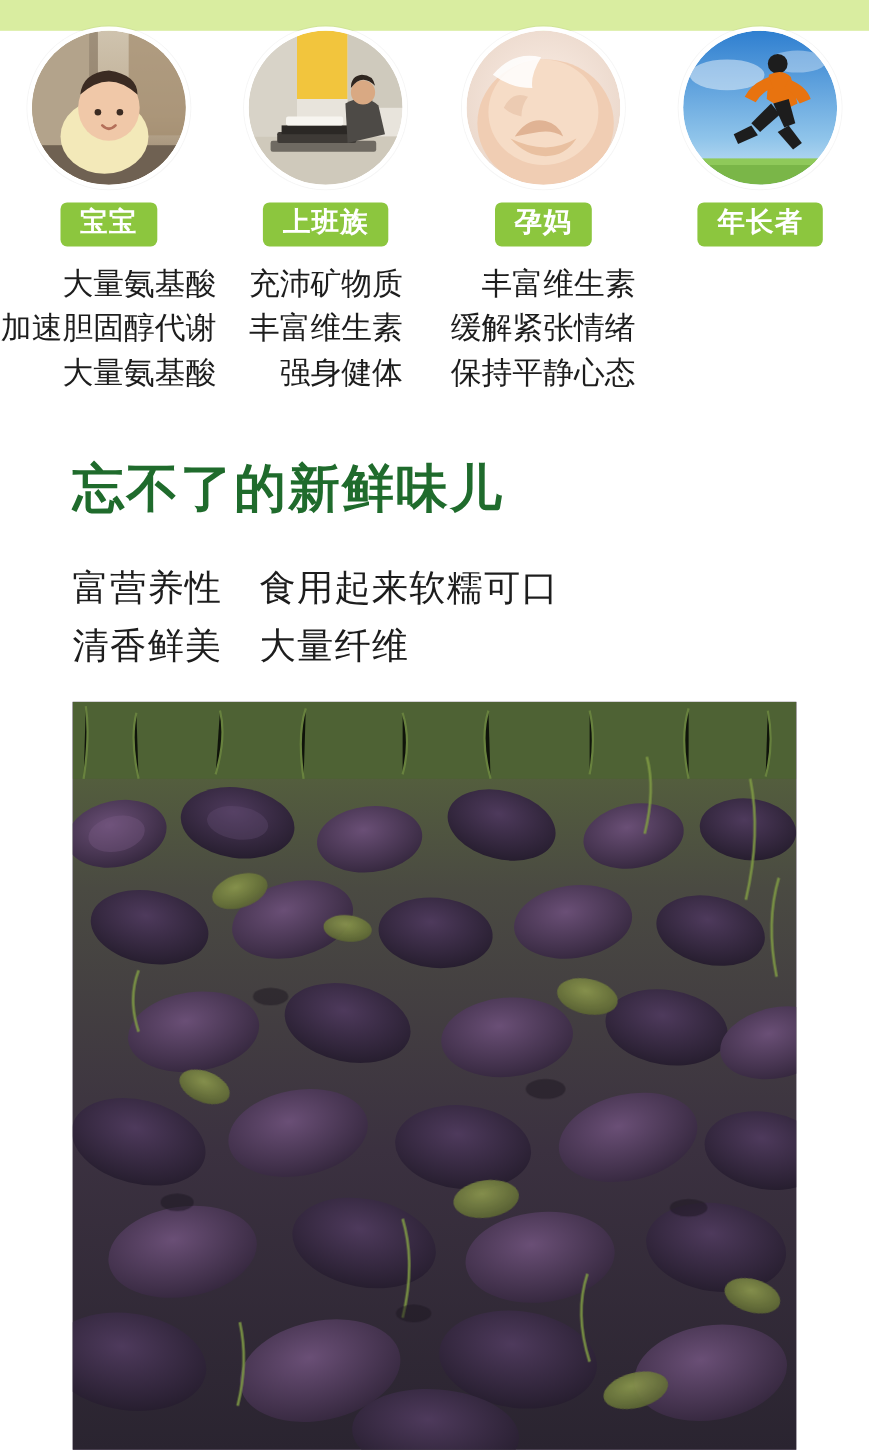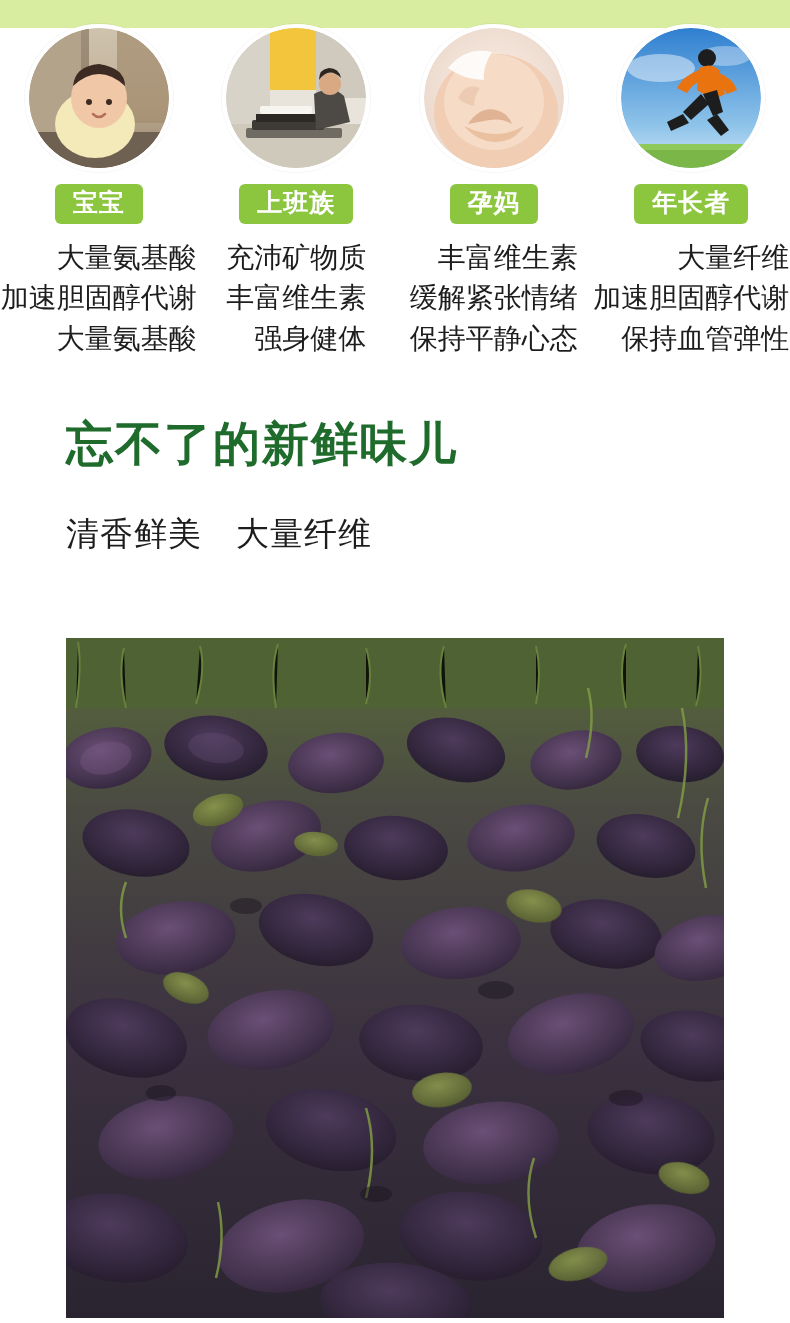--- a/index.html
+++ b/index.html
@@ -252,32 +252,28 @@
               <path d="M78 42 q-16 6 -22 18 l10 5 q6 -10 16 -13 z" fill="#e8730f"></path>
               <path d="M82 66 l14 -4 6 22 -10 4 z"></path>
               <path d="M96 86 l12 16 -8 6 -14 -16 z"></path>
               <path d="M80 66 l-18 18 8 8 18 -16 z"></path>
               <path d="M62 86 l-16 8 4 9 18 -8 z"></path>
             </g>
           </g>
         </svg>
       </div>
       <div class="badge">年长者</div>
-      <div class="benefits">
-        <div>大量纤维</div>
-        <div>加速胆固醇代谢</div>
-        <div>保持血管弹性</div>
-      </div>
     </div>
 
   </div>
 
   <div class="headline">忘不了的新鲜味儿</div>
 
   <div class="subline">
+    <div>富营养性　食用起来软糯可口</div>
     <div>清香鲜美　大量纤维</div>
   </div>
 
   <div class="photo">
     <svg width="658" height="680" viewBox="0 0 658 680">
       <defs>
         <linearGradient id="fieldbg" x1="0" y1="0" x2="0" y2="1">
           <stop offset="0%" stop-color="#5a6b3a"></stop>
           <stop offset="25%" stop-color="#4a4a42"></stop>
           <stop offset="60%" stop-color="#3b3140"></stop>

